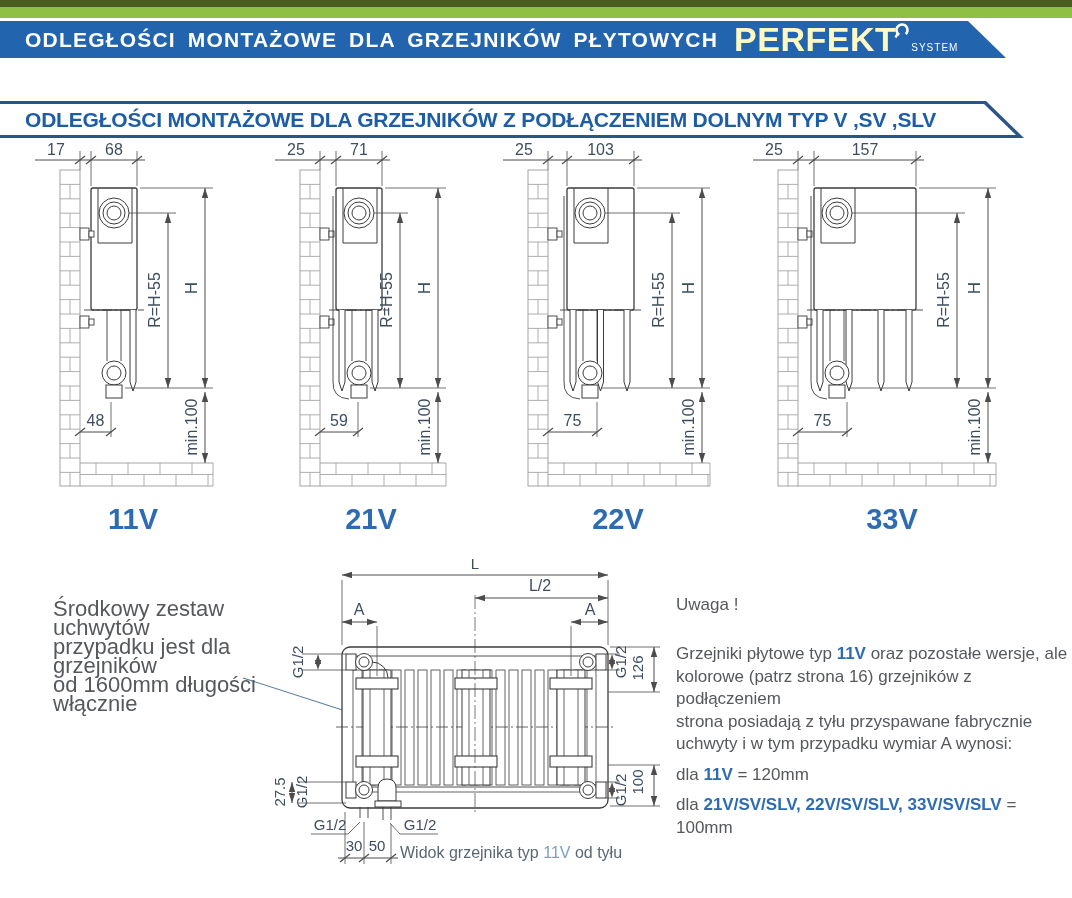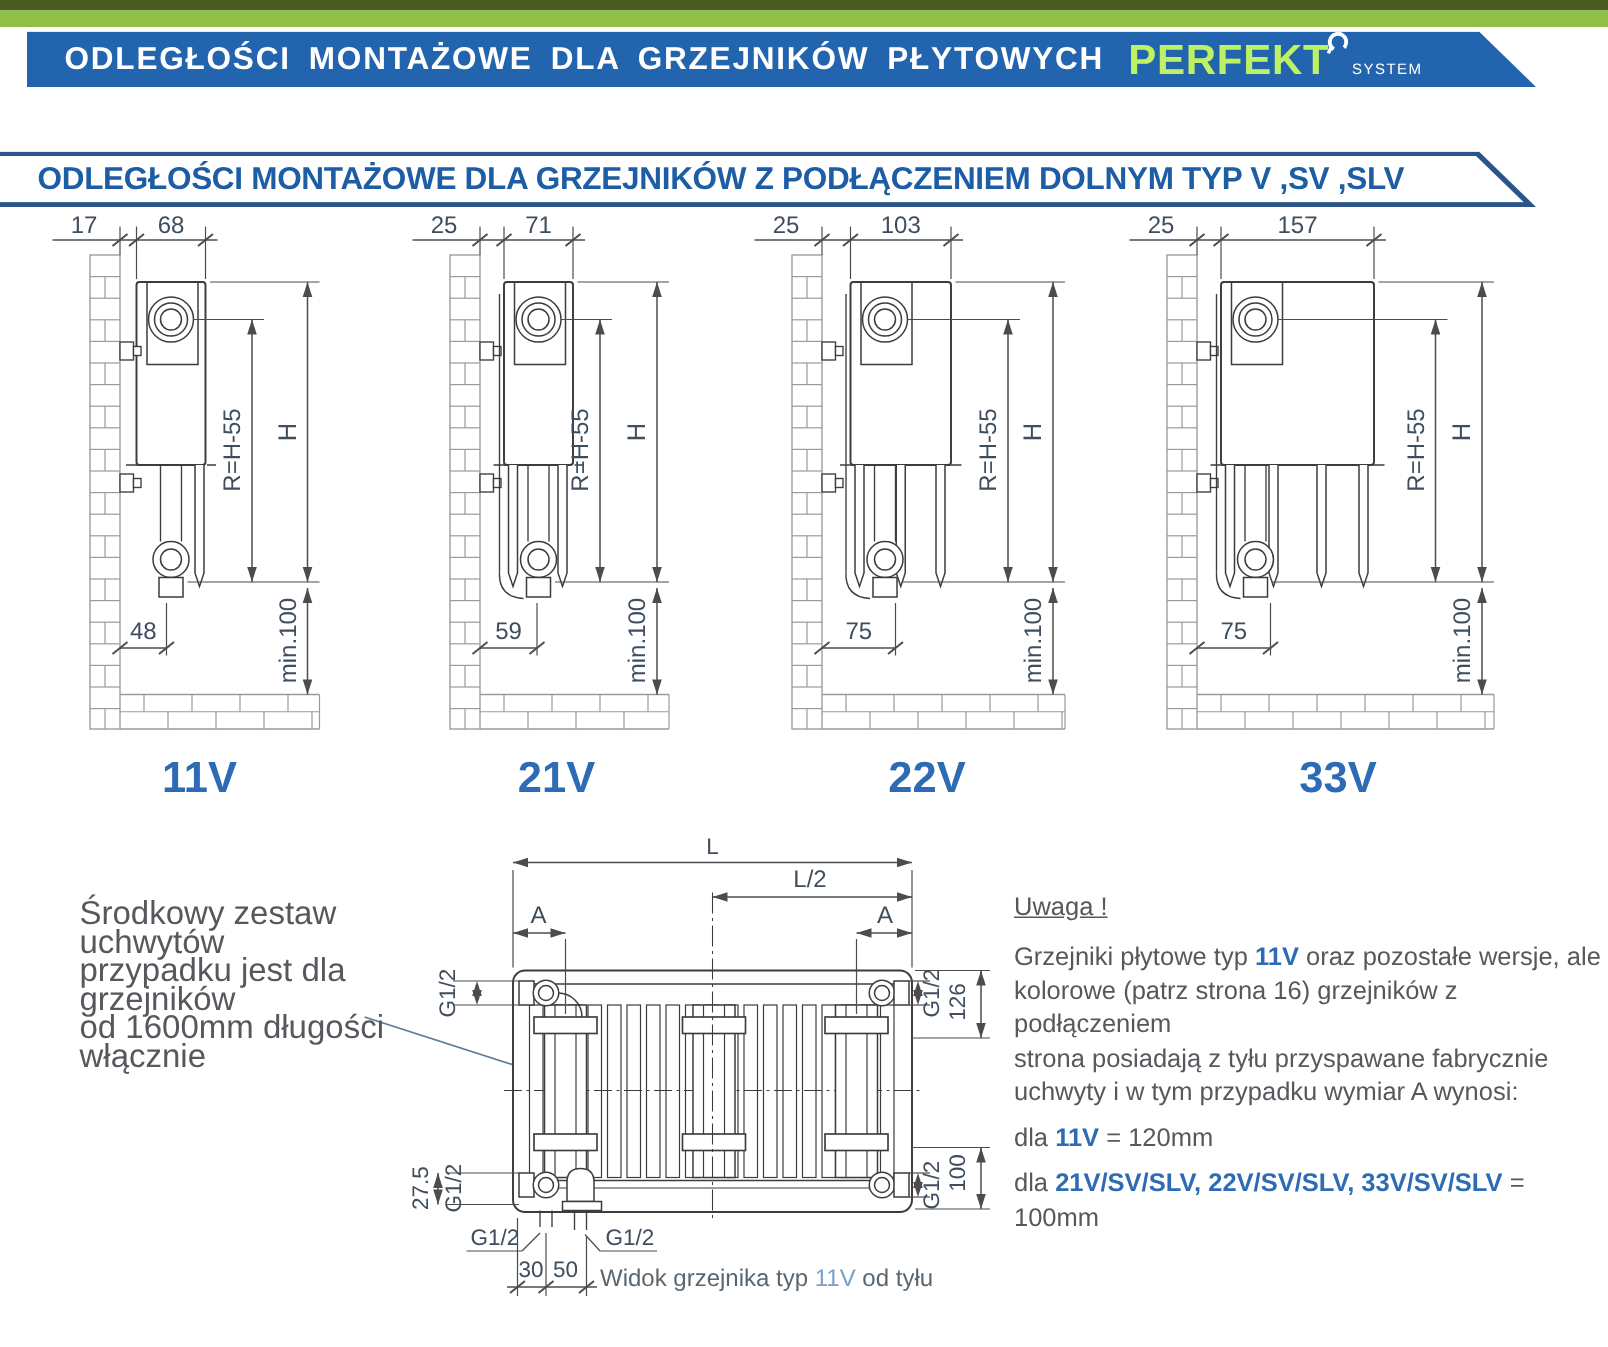--- a/index.html
+++ b/index.html
@@ -3,47 +3,47 @@
 <meta charset="utf-8">
 <style>
   html,body{margin:0;padding:0;background:#e8e8e8;}
   #page{position:relative;width:1072px;height:898px;background:#ffffff;overflow:hidden;
         font-family:"Liberation Sans",sans-serif;}
   .abs{position:absolute;}
   
   #strip-dark{left:0;top:0;width:1072px;height:7px;background:#4a5c20;}
   #strip-light{left:0;top:7px;width:1072px;height:11px;background:#8fc043;}
   
-  #banner1{left:18px;top:21px;width:1008px;height:37px;background:#2264ae;
+  #banner1{left:0;top:21px;width:1008px;height:37px;background:#2264ae;
            clip-path:polygon(0 0,968px 0,1006px 100%,0 100%);
            display:flex;align-items:center;}
   #banner1 .title{color:#fff;font-weight:bold;font-size:21px;letter-spacing:1.2px;
                   word-spacing:5px;padding-left:25px;white-space:nowrap;}
   #brand{display:inline-flex;align-items:baseline;margin-left:16px;letter-spacing:0;}
-  #brand .main{color:#bef264;font-weight:800;font-size:28px;letter-spacing:.5px;}
+  #brand .main{color:#fef9c3;font-weight:800;font-size:34px;letter-spacing:.5px;}
   #brand .swirl{position:relative;top:-9px;left:-2px;}
   #brand .sub{color:#fff;font-size:10px;letter-spacing:1px;margin-left:-1px;}
   
   #banner2{left:0;top:58px;width:1026px;height:37px;background:#2b5589;
            clip-path:polygon(0 0,986px 0,1024px 100%,0 100%);margin-top:43px;}
   #banner2-inner{position:absolute;left:0;top:3px;width:1026px;height:31px;background:#ffffff;
            clip-path:polygon(0 0,984px 0,1016px 100%,0 100%);
            display:flex;align-items:center;}
   #banner2-inner .subtitle{color:#1d5da6;font-weight:bold;font-size:21px;letter-spacing:-.2px;
            padding-left:25px;white-space:nowrap;}
   
   #drawing{left:0;top:0;width:1072px;height:898px;}
   #drawing text{font-family:"Liberation Sans",sans-serif;}
   
   .type-label{top:503px;width:120px;text-align:center;color:#2d6cb4;
               font-size:29px;font-weight:bold;}
   
   #left-note{left:53px;top:599px;width:270px;color:#55585c;font-size:22px;line-height:19px;}
   #uwaga{left:676px;top:595px;width:396px;color:#55585c;font-size:17px;}
-  #uwaga-title{margin-bottom:12px;text-decoration:underline;}
+  #uwaga-title{margin-bottom:28px;}
   .para-line{line-height:22.5px;}
   .spec-line{margin-top:8px;line-height:22.5px;}
   .blue-b{color:#2d6cb4;font-weight:bold;}
   .blue{color:#2d6cb4;font-weight:bold;}
   
   #rear-caption{left:400px;top:844px;color:#5b6770;font-size:16px;}
   #rear-caption .cap-type{color:#7aa0c4;}
 </style>
 </head>
 <body>

